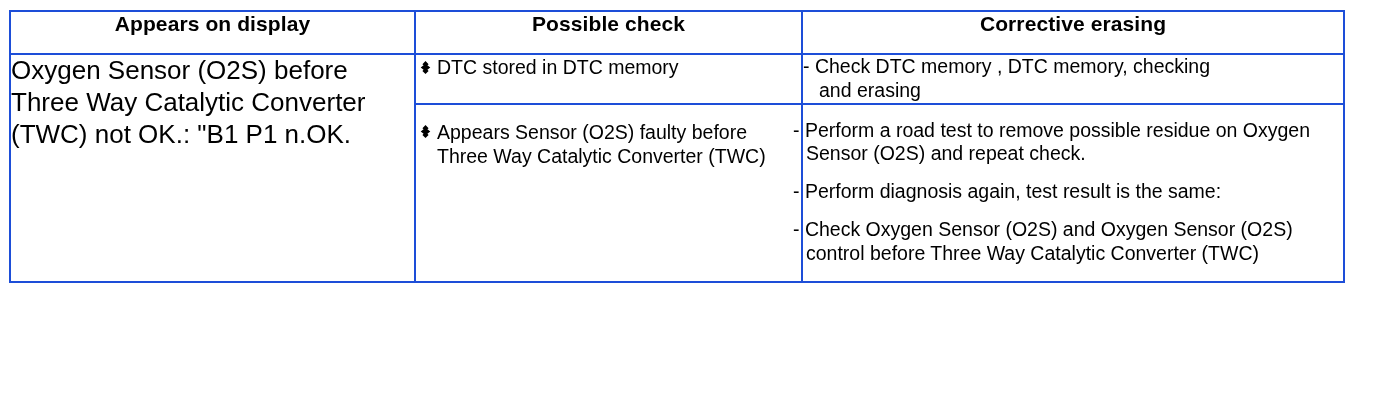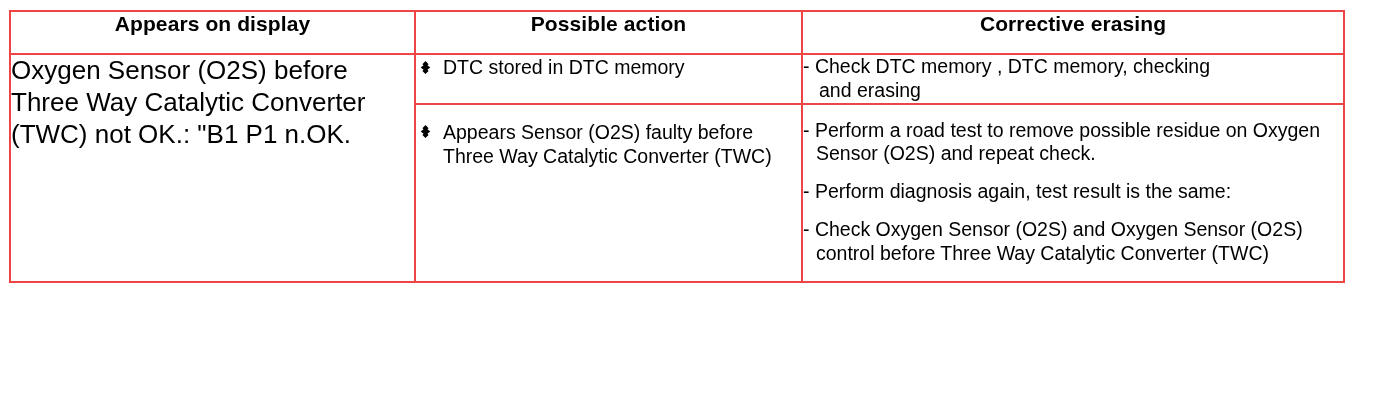--- a/index.html
+++ b/index.html
@@ -28,21 +28,21 @@
     left: 9px;
     top: 10px;
     width: 1334px;
     border-collapse: collapse;
     table-layout: fixed;
     background: #ffffff;
   }
 
   table.diag td,
   table.diag th {
-    border: 2px solid #ef4444;
+    border: 2px solid #1d4ed8;
     vertical-align: top;
     padding: 0;
     background: #ffffff;
   }
 
   
   col.c1 { width: 405px; }
   col.c2 { width: 387px; }
   col.c3 { width: 542px; }
 
@@ -76,21 +76,21 @@
   }
 
   
   ul.cause-list {
     list-style: none;
     margin: 0;
     padding: 0;
   }
   ul.cause-list li {
     position: relative;
-    padding-left: 27px;
+    padding-left: 21px;
     font-size: 19.5px;
     line-height: 1.24;
   }
   ul.cause-list li .bullet {
     position: absolute;
     left: 4px;
     top: 0.30em;
     width: 11px;
     height: 13px;
     display: block;
@@ -107,21 +107,21 @@
   }
 
   
   .action-block {
     margin: 0;
   }
   .action-block p {
     margin: 0 0 14px 0;
     font-size: 19.5px;
     line-height: 1.22;
-    padding-left: 13px;
+    padding-left: 3px;
     text-indent: -13px;
     white-space: pre-line;
   }
   .action-block p:last-child {
     margin-bottom: 0;
   }
 
   td.action-cell {
     padding: 11px 10px 12px 11px;
   }
@@ -144,21 +144,21 @@
   <table class="diag">
     <colgroup>
       <col class="c1">
       <col class="c2">
       <col class="c3">
     </colgroup>
 
     <thead>
       <tr>
         <th class="hdr">Appears on display</th>
-        <th class="hdr">Possible action</th>
+        <th class="hdr">Possible check</th>
         <th class="hdr">Corrective erasing</th>
       </tr>
     </thead>
 
     <tbody>
 
       <tr>
         <td class="cell display-cell" rowspan="2">
           <div class="display-text">Oxygen Sensor (O2S) before Three Way Catalytic Converter (TWC) not OK.: "B1 P1 n.OK.</div>
         </td>

